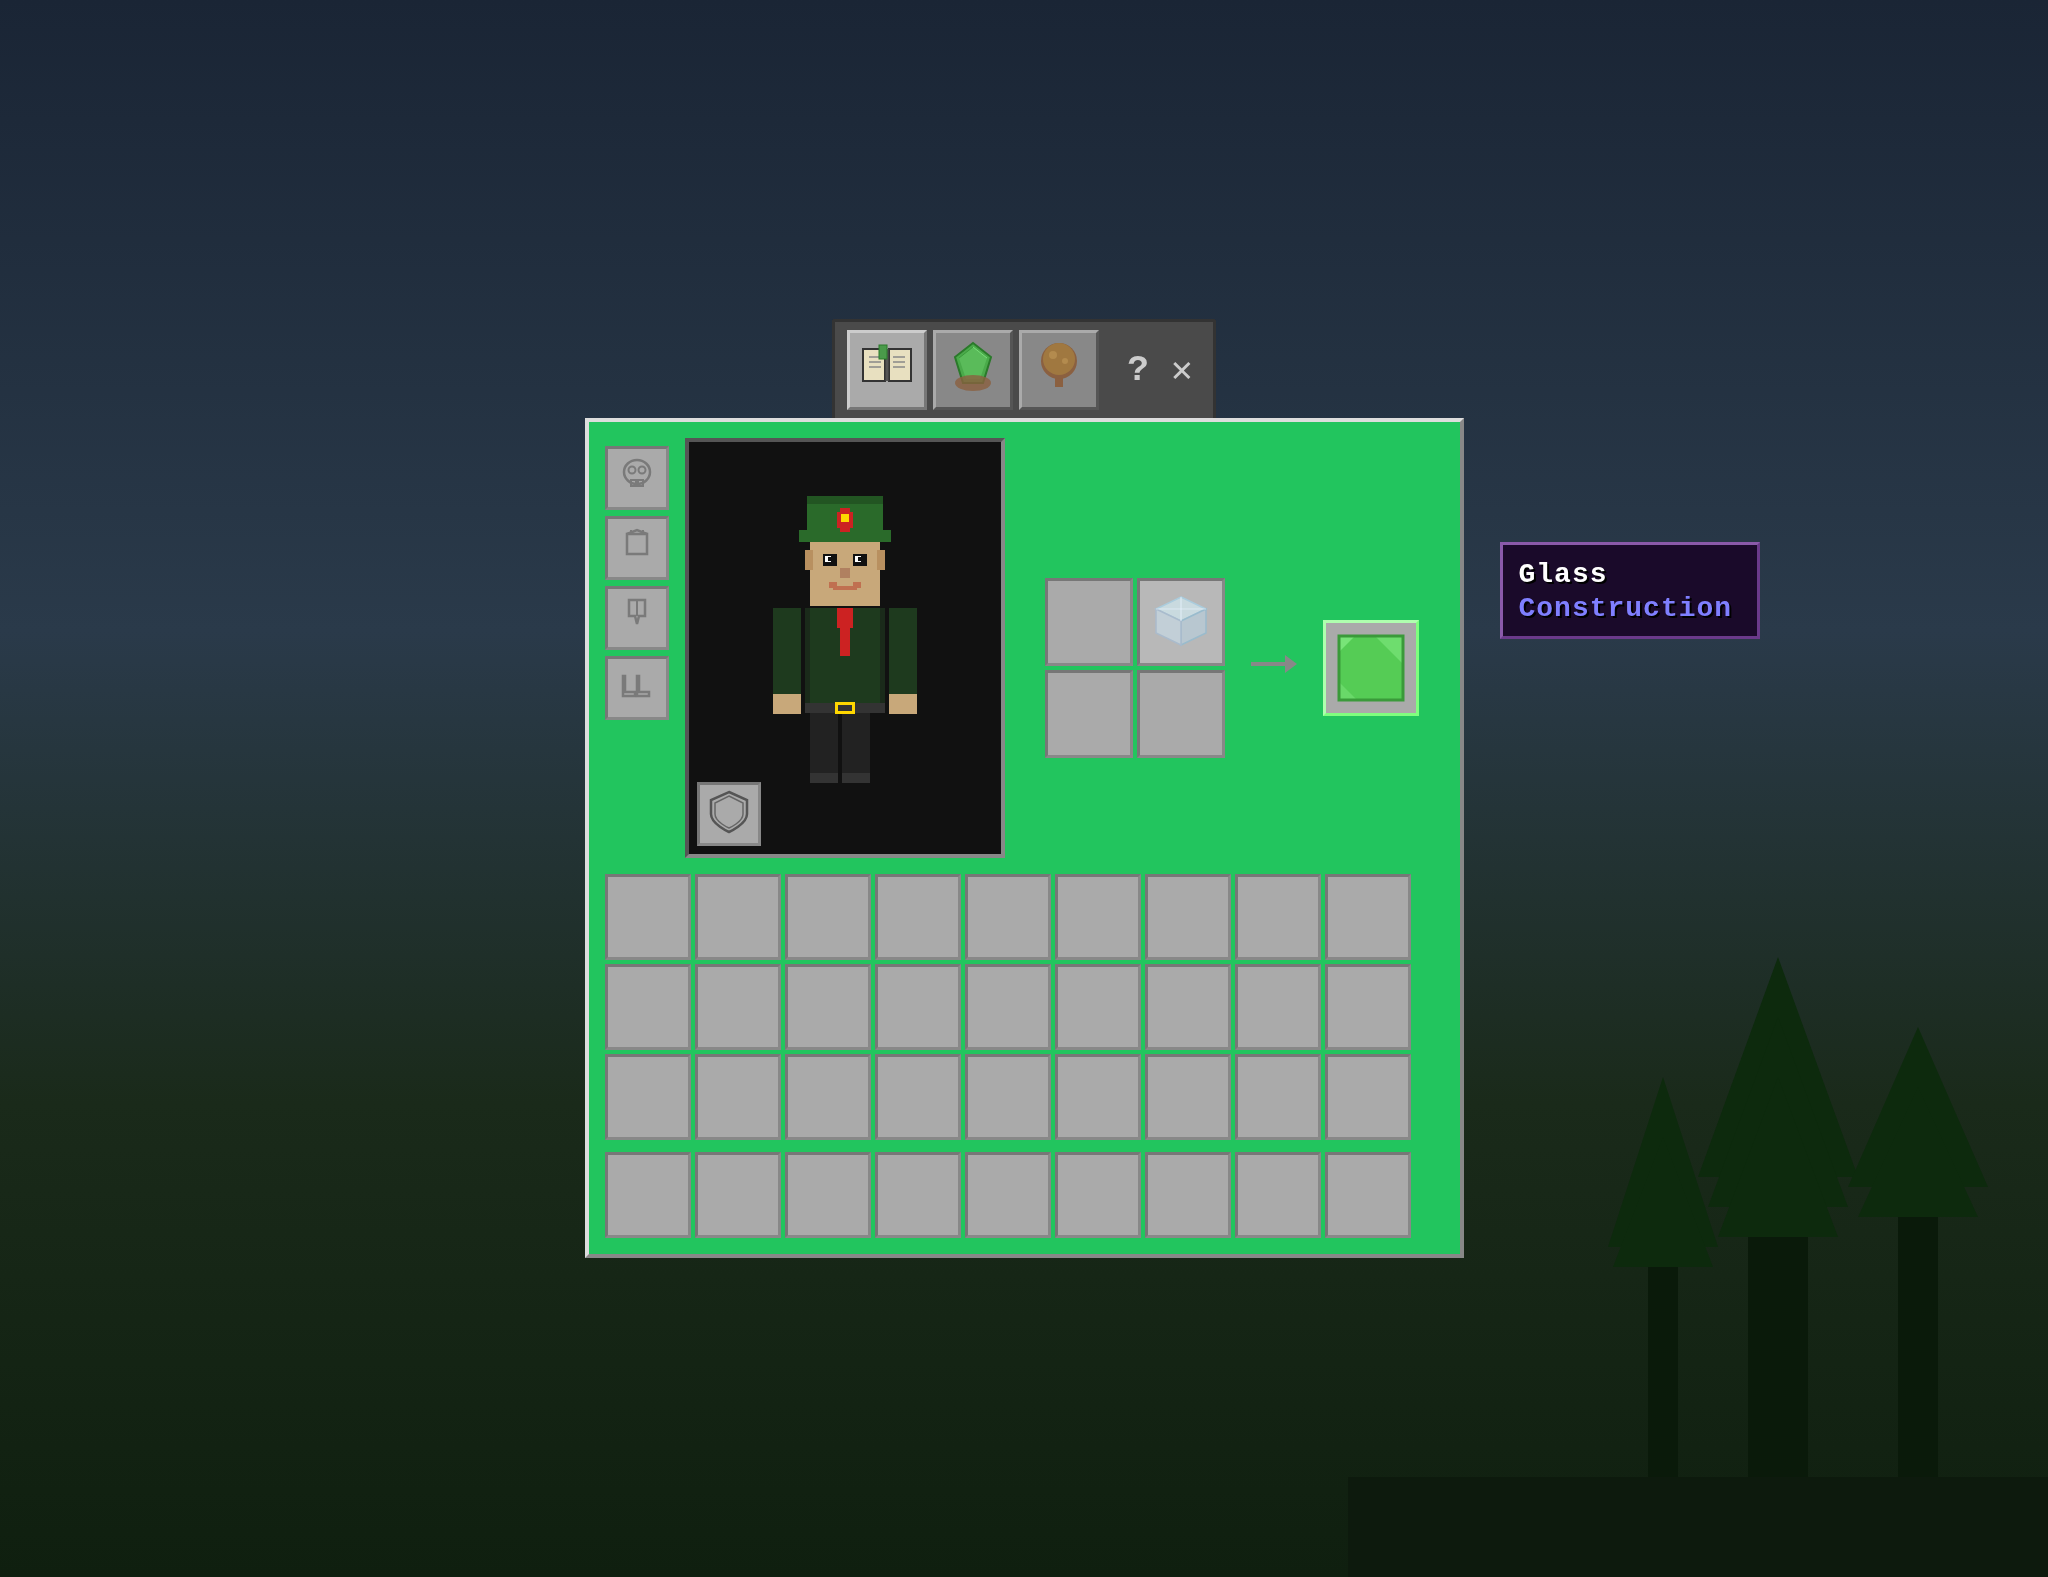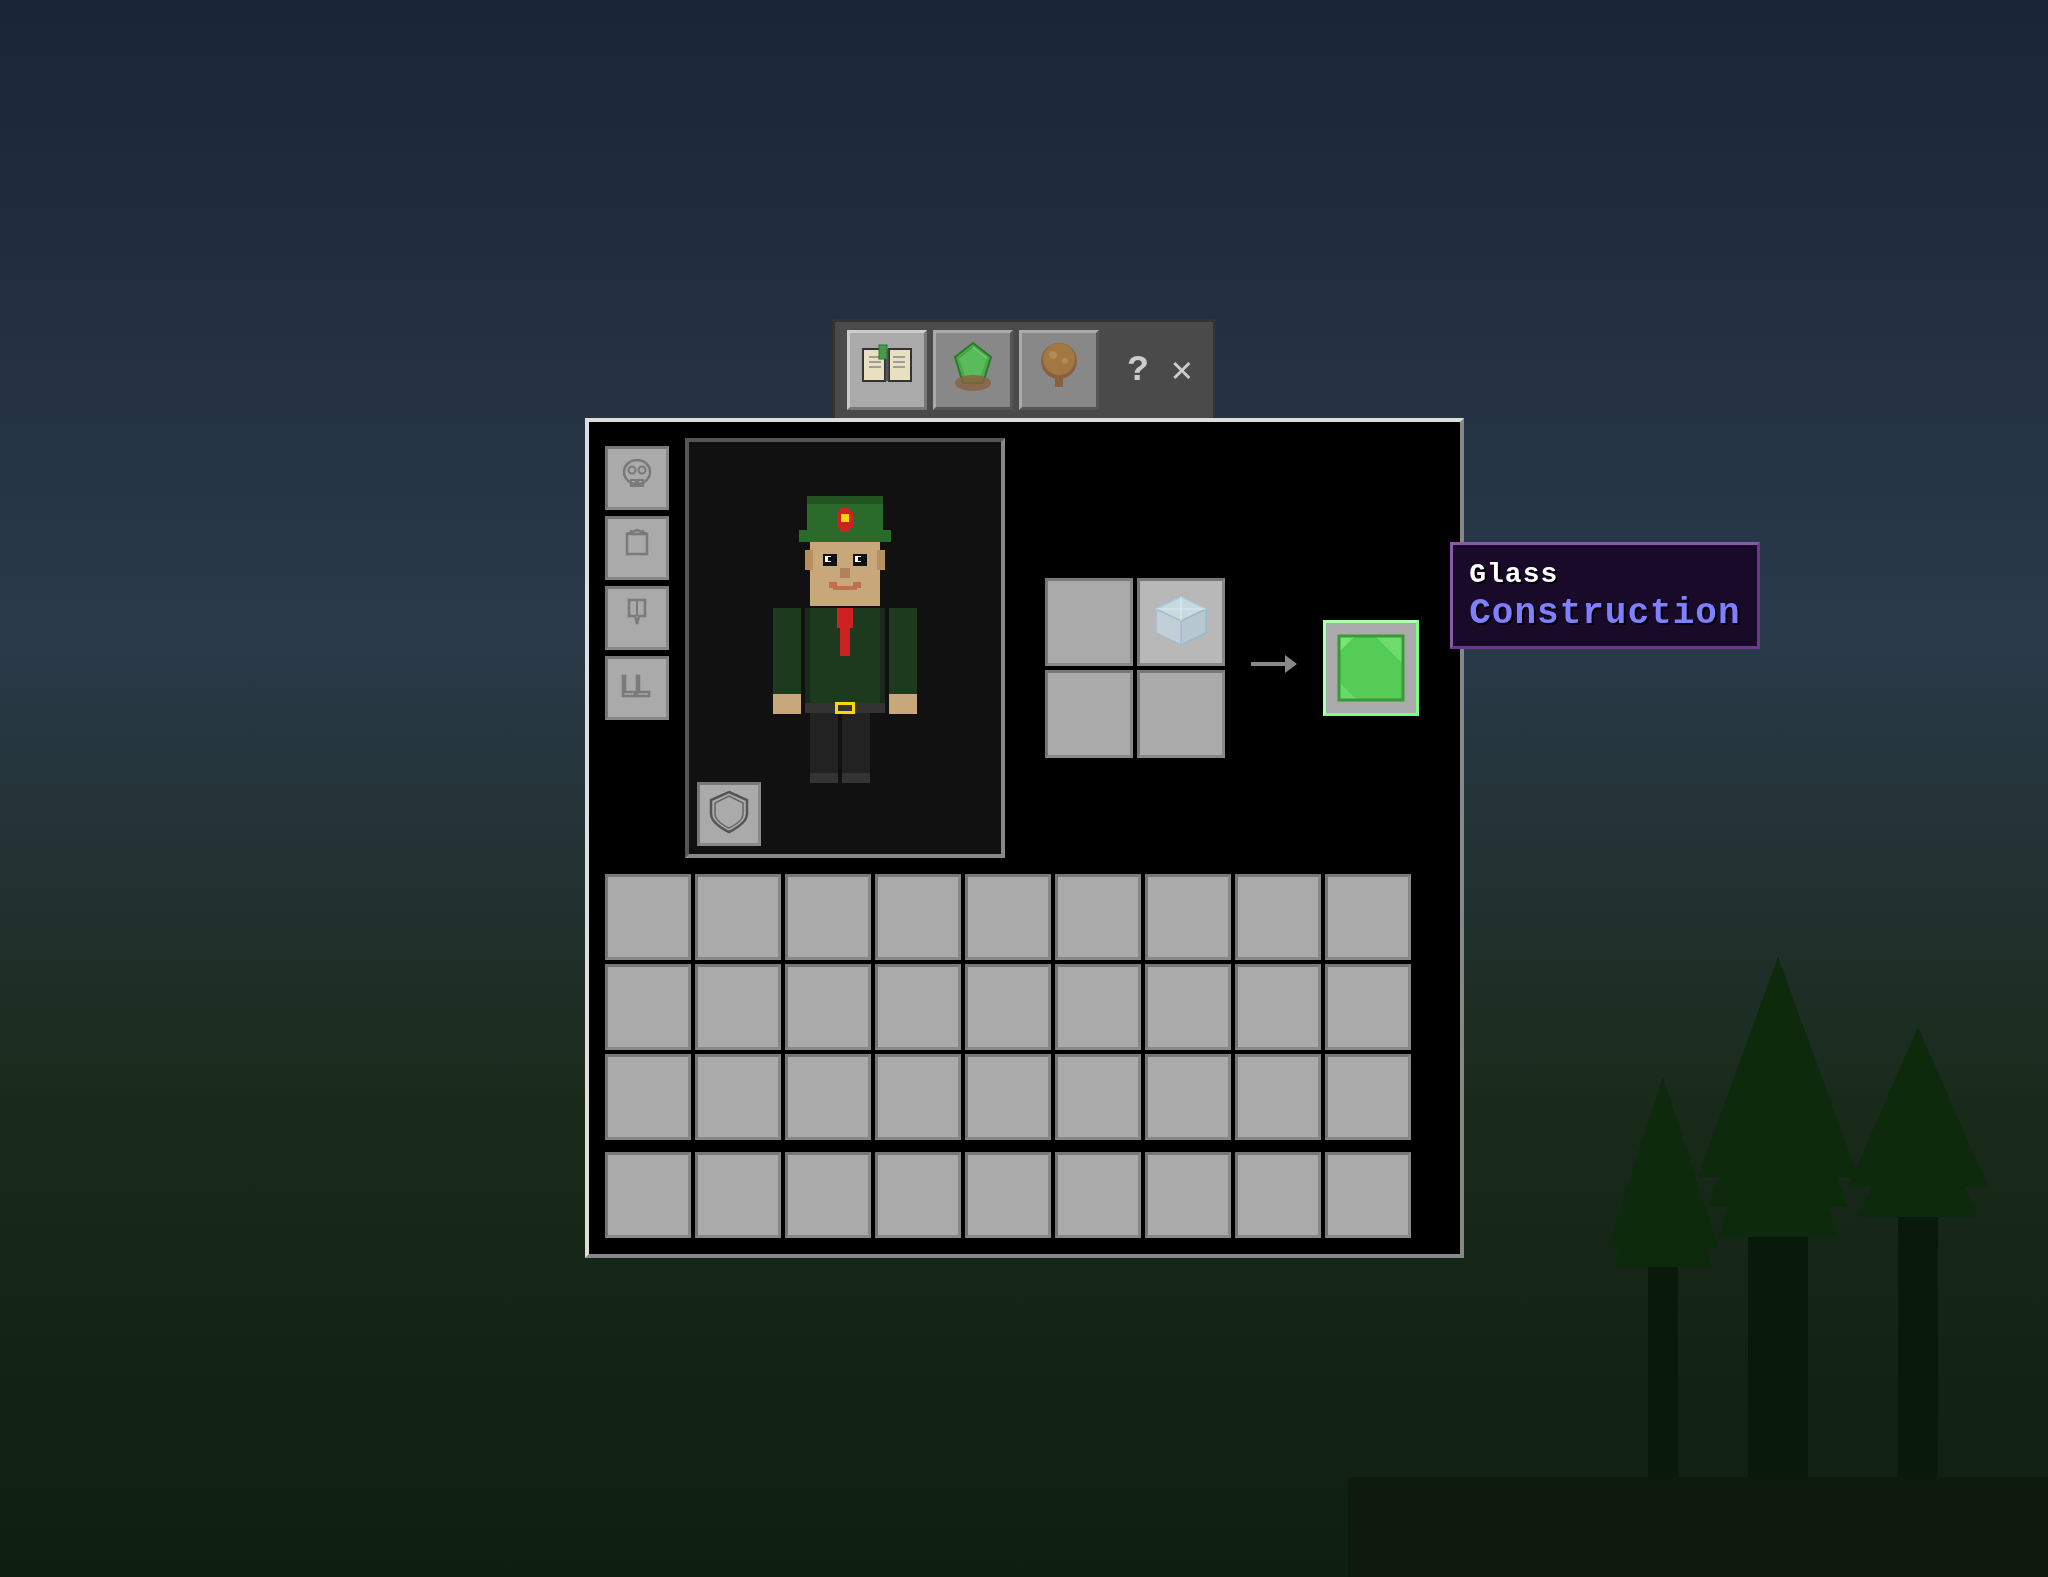--- a/index.html
+++ b/index.html
@@ -86,21 +86,21 @@
       color: #ccc;
       font-size: 36px;
       cursor: pointer;
       padding: 0 8px;
       font-family: 'Courier New', monospace;
       font-weight: bold;
     }
 
     
     .main-panel {
-      background: #000000;
+      background: #22c55e;
       border: 4px solid #888;
       border-top: 4px solid #ddd;
       border-left: 4px solid #ddd;
       padding: 16px;
       width: 879px;
       position: relative;
     }
 
     
     .top-section {
@@ -282,21 +282,21 @@
       font-family: 'Courier New', monospace;
       font-weight: bold;
       letter-spacing: 1px;
       line-height: 1.3;
       text-shadow: 2px 2px #000;
       display: block;
     }
 
     .tooltip-subtitle {
       color: #7f7fff;
-      font-size: 36px;
+      font-size: 28px;
       font-family: 'Courier New', monospace;
       font-weight: bold;
       letter-spacing: 1px;
       text-shadow: 2px 2px #000;
       display: block;
     }
 
     
     .slot-icon {
       font-size: 28px;

